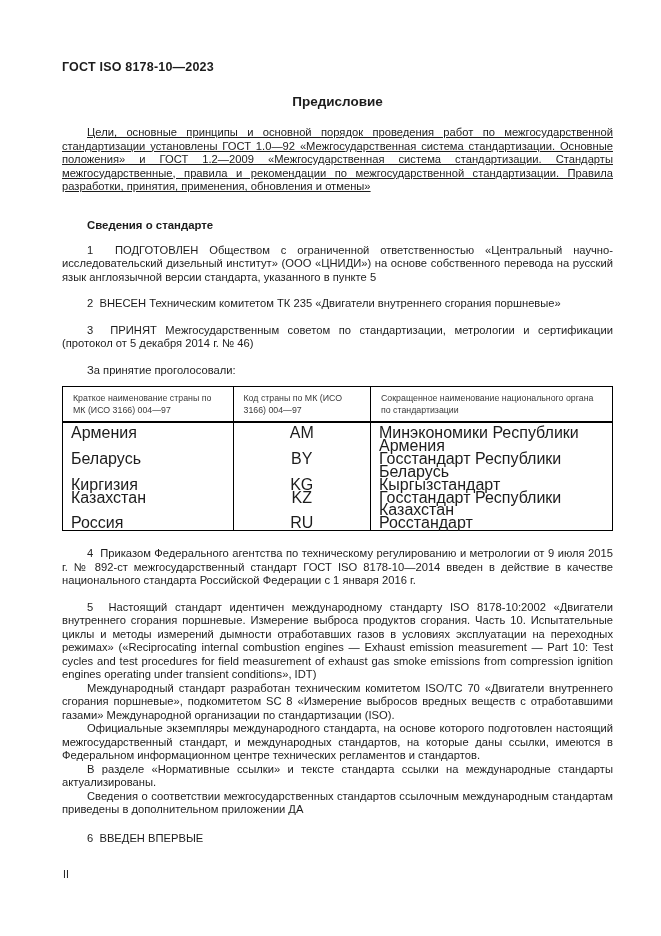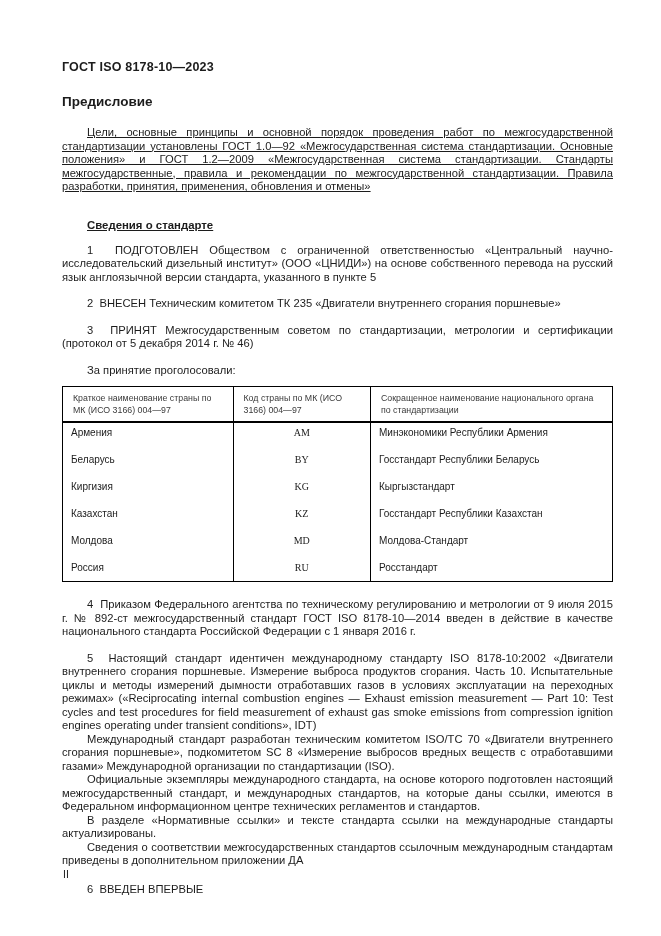--- a/index.html
+++ b/index.html
@@ -17,39 +17,39 @@
     font-family: "Liberation Sans", sans-serif;
     color: #1c1c1c;
     overflow: hidden;
   }
   .doc-code {
     font-weight: bold;
     font-size: 12.5px;
     letter-spacing: 0.2px;
   }
   .preface-title {
+    text-align: center;
     font-weight: bold;
     font-size: 13.5px;
     margin-top: 20px;
   }
   .para {
     margin: 0;
     font-size: 11.2px;
     line-height: 13.5px;
     text-align: justify;
     text-indent: 25px;
   }
   .intro { margin-top: 17px; text-decoration: underline; }
   .subheading {
     margin: 0;
     margin-top: 25px;
     font-size: 11.4px;
     font-weight: bold;
     text-indent: 25px;
-    text-decoration: underline;
   }
   .item { margin-top: 13px; }
   .vote-caption { margin-top: 13px; }
   .sub-para { margin-top: 0; }
   .item6 { margin-top: 15px; }
 
   table.vote-table {
     width: 100%;
     margin-top: 9px;
     border-collapse: collapse;
@@ -60,29 +60,29 @@
     font-size: 8.8px;
     line-height: 12px;
     color: #3a3a3a;
     text-align: left;
     vertical-align: middle;
     padding: 5px 10px;
     border-bottom: 2px solid #000;
     border-left: 1px solid #000;
   }
   table.vote-table td {
-    font-size: 10px;
+    font-size: 16px;
     line-height: 12.9px;
     vertical-align: top;
-    padding: 7px 8px;
+    padding: 0 8px;
     border-left: 1px solid #000;
   }
   table.vote-table th:first-child,
   table.vote-table td:first-child { border-left: none; }
-  table.vote-table td.code { text-align: center; font-family: Liberation Serif, serif; }
+  table.vote-table td.code { text-align: center; }
   table.vote-table tr.first td { padding-top: 4px; }
   table.vote-table tr.last td { padding-bottom: 5px; }
   .col-country { width: 31%; }
   .col-code { width: 25%; }
   .col-org { width: 44%; }
 
   .page-number {
     position: absolute;
     left: 63px;
     bottom: 56px;
@@ -132,25 +132,20 @@
         <td>Киргизия</td>
         <td class="code">KG</td>
         <td>Кыргызстандарт</td>
       </tr>
       <tr>
         <td>Казахстан</td>
         <td class="code">KZ</td>
         <td>Госстандарт Республики Казахстан</td>
       </tr>
       <tr>
-        <td>Молдова</td>
-        <td class="code">MD</td>
-        <td>Молдова-Стандарт</td>
-      </tr>
-      <tr>
         <td>Россия</td>
         <td class="code">RU</td>
         <td>Росстандарт</td>
       </tr>
     </tbody>
   </table>
 
   <p class="para item" style="margin-top:16px">4&nbsp; Приказом Федерального агентства по техническому регулированию и метрологии от 9 июля 2015 г. № 892-ст межгосударственный стандарт ГОСТ ISO 8178-10—2014 введен в действие в качестве национального стандарта Российской Федерации с 1 января 2016 г.</p>
 
   <p class="para item">5&nbsp; Настоящий стандарт идентичен международному стандарту ISO 8178-10:2002 «Двигатели внутреннего сгорания поршневые. Измерение выброса продуктов сгорания. Часть 10. Испытательные циклы и методы измерений дымности отработавших газов в условиях эксплуатации на переходных режимах» («Reciprocating internal combustion engines — Exhaust emission measurement — Part 10: Test cycles and test procedures for field measurement of exhaust gas smoke emissions from compression ignition engines operating under transient conditions», IDT)</p>

